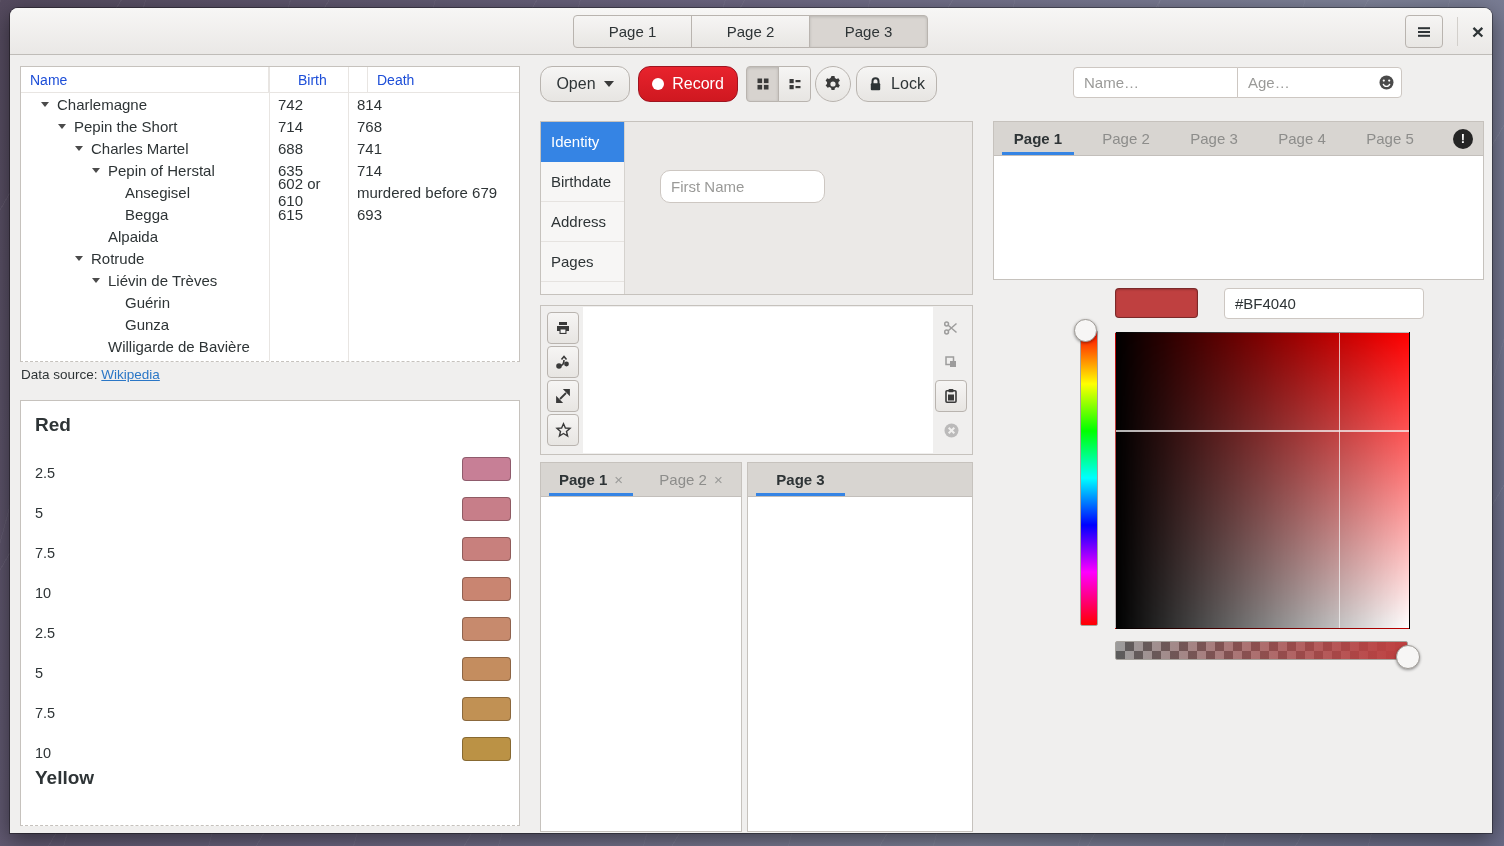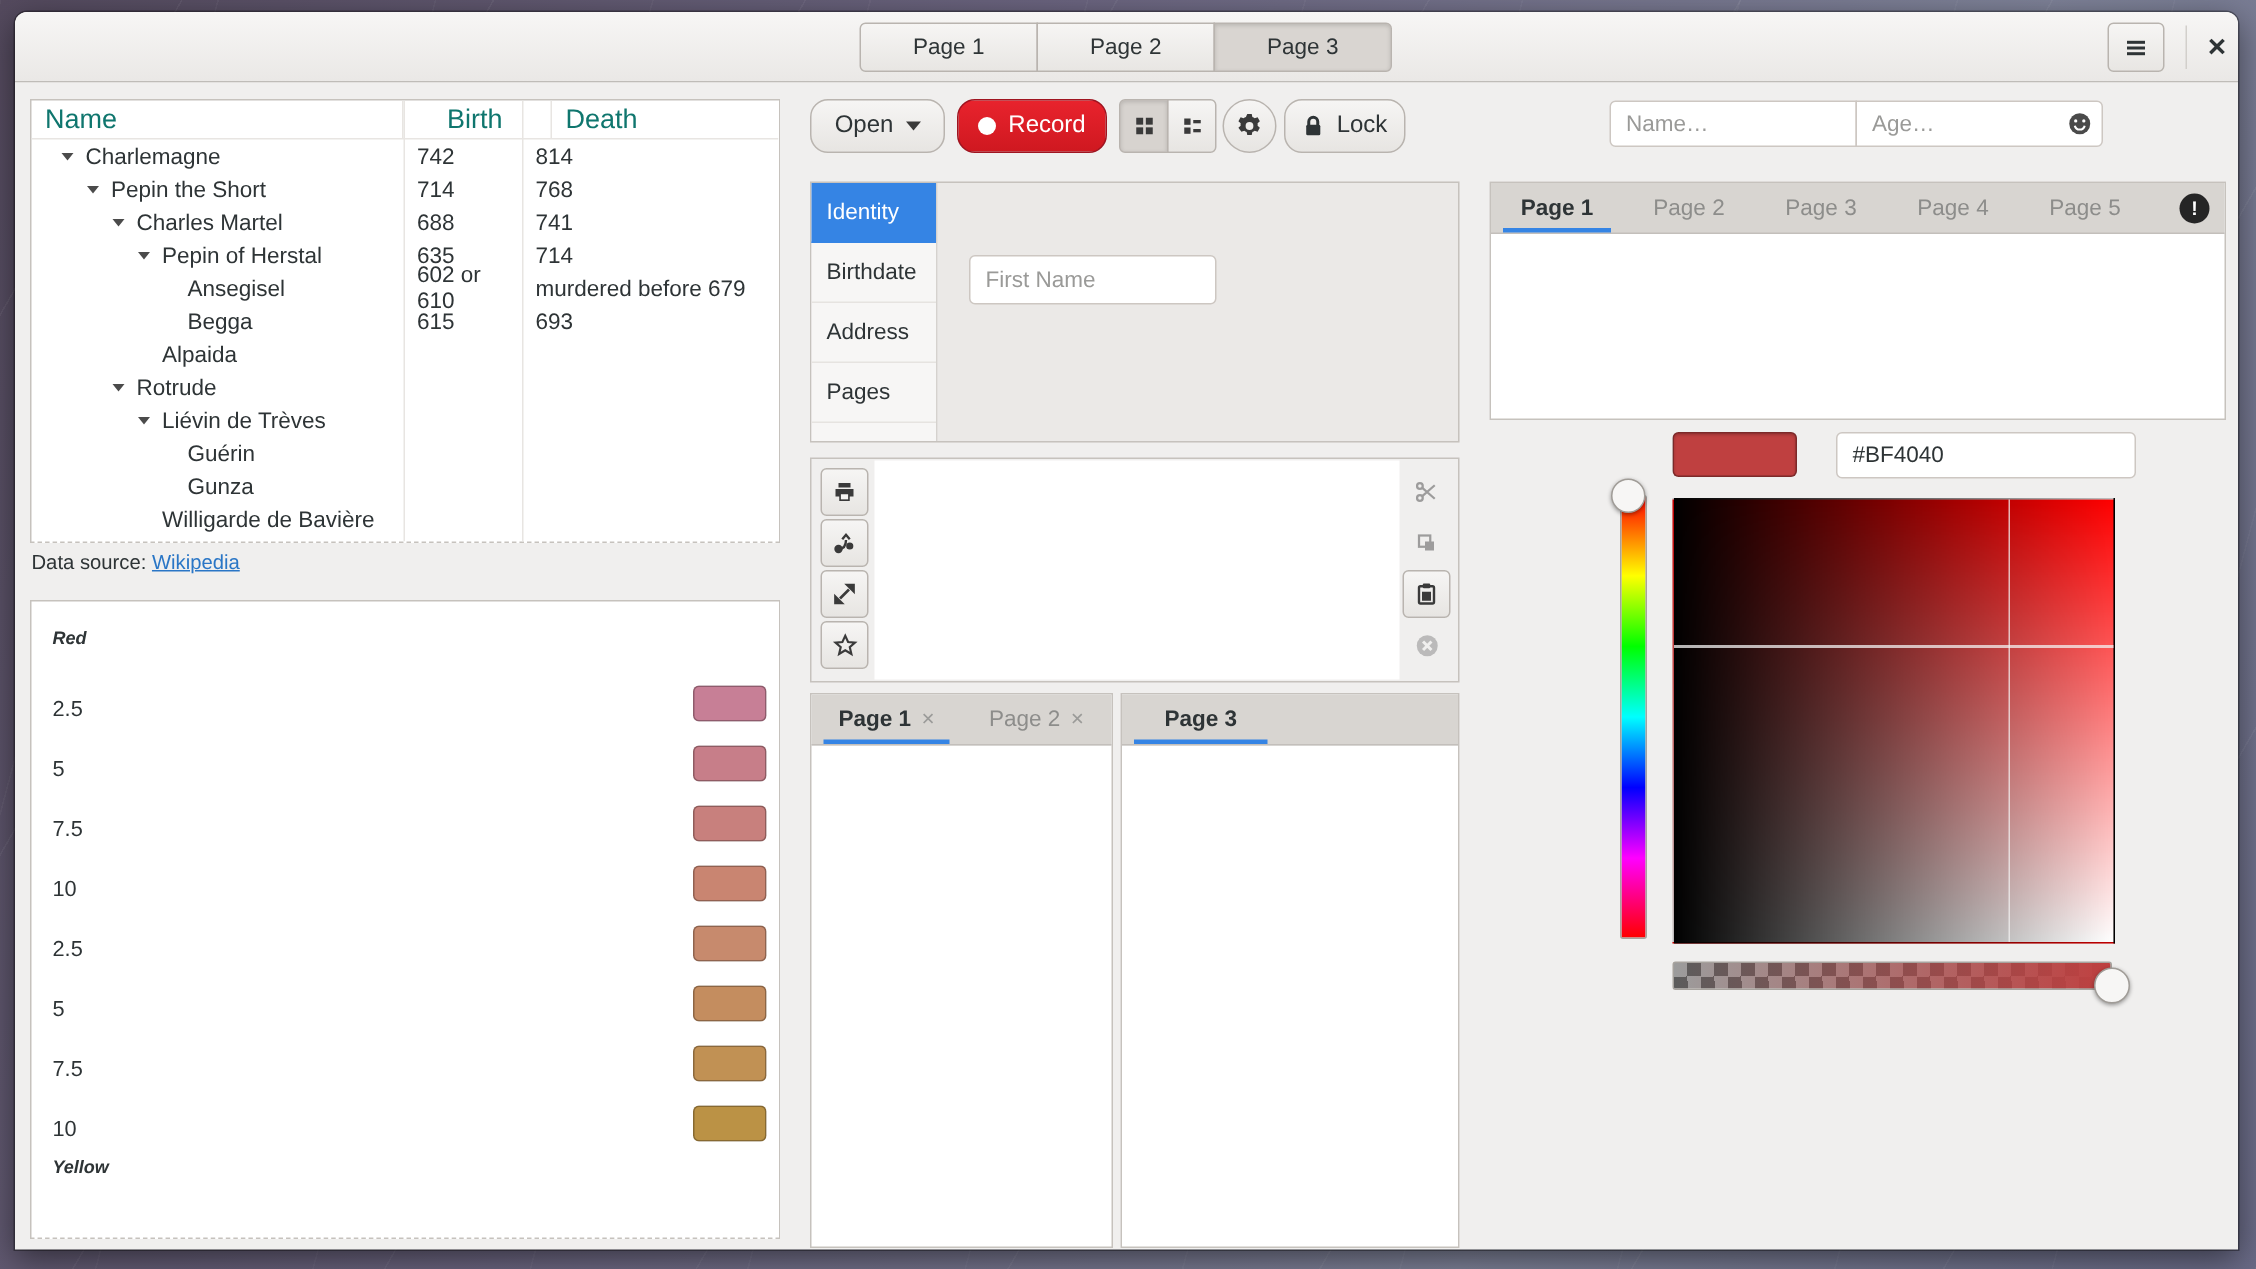--- a/index.html
+++ b/index.html
@@ -52,36 +52,36 @@
     background:linear-gradient(#f6f5f4,#e7e5e2); color:#2e3436; height:36px;
   }
   .entry {
     background:#fff; border:1px solid #cdc7c2; border-radius:4px; font-size:15px;
     font-family:"Liberation Sans",sans-serif; color:#2e3436; padding:0 10px; outline:none;
   }
   .entry::placeholder { color:#9a9a98; }
   svg.ic { display:block; }
   
   .tree-frame { left:10px; top:58px; width:500px; height:296px; border-bottom-style:dashed; overflow:hidden; }
-  .tree-head { display:flex; height:26px; color:#0f766e; font-size:18px; border-bottom:1px solid #e8e5e2; }
+  .tree-head { display:flex; height:26px; color:#1d4ed8; font-size:14px; border-bottom:1px solid #e8e5e2; }
   .tree-head .hc { display:flex; align-items:center; padding-left:9px; border-right:1px solid #e8e5e2; }
   .hc.c1 { width:248px; } .hc.c2 { width:79px;margin-left:20px; } .hc.c3 { flex:1; border-right:none; }
   .tree-row { display:flex; height:22px; font-size:15px; align-items:center; }
   .tree-row .cell { display:flex; align-items:center; height:100%; }
   .cell.c1 { width:248px; padding-left:calc(20px + var(--d)*17px); }
   .cell.c2 { width:79px; padding-left:9px; } .cell.c3 { flex:1; padding-left:9px; }
   .exp { width:16px; display:inline-flex; align-items:center; flex:none; }
   .has-exp .exp::before { content:""; width:0; height:0; border-left:4.5px solid transparent;
     border-right:4.5px solid transparent; border-top:5.5px solid #4b4b4b; }
   .colline { position:absolute; top:0; bottom:0; width:1px; background:#e8e5e2; }
   .data-source { position:absolute; left:11px; top:359px; font-size:13.5px; color:#2e3436; }
   .data-source a { color:#2a76c6; }
   
   .list-frame { left:10px; top:392px; width:500px; height:426px; border-bottom-style:dashed; overflow:hidden; padding-top:8px; }
-  .lh { height:32px; display:flex; align-items:center; padding-left:14px; font-weight:bold; font-size:12px;font-style:italic; }
+  .lh { height:32px; display:flex; align-items:center; padding-left:14px; font-weight:bold; font-size:19px; }
   .li { height:40px; display:flex; align-items:flex-end; justify-content:space-between; padding:0 8px 0 14px; font-size:14.5px; }
   .swatch { width:49px; height:24px; border-radius:4px; border:1px solid rgba(0,0,0,.28); }
   
   .open-btn { position:absolute; left:530px; top:58px; width:90px; }
   .caret { width:0; height:0; border-left:5px solid transparent; border-right:5px solid transparent; border-top:6px solid #3a3a3a; }
   .record-btn { position:absolute; left:628px; top:58px; width:100px;
     background:linear-gradient(#e8232d,#cf1820); border-color:#9f1420; color:#fff; }
   .rec-dot { width:12px; height:12px; border-radius:50%; background:#fff; }
   .toggle-group { position:absolute; left:736px; top:58px; display:flex; }
   .tg { width:33px; height:36px; border:1px solid #b9b4af; display:flex; align-items:center; justify-content:center;
@@ -90,21 +90,21 @@
   .tg.pressed { background:#d7d3cf; box-shadow:inset 0 1px 3px rgba(0,0,0,.15); }
   .gear-btn { position:absolute; left:805px; top:58px; width:36px; height:36px; border-radius:50%;
     border:1px solid #b9b4af; background:linear-gradient(#f6f5f4,#e7e5e2);
     display:flex; align-items:center; justify-content:center; }
   .lock-btn { position:absolute; left:846px; top:58px; width:81px; }
   
   .id-frame { left:530px; top:113px; width:433px; height:174px; background:#ebe9e7; }
   .id-side { position:absolute; left:0; top:0; bottom:0; width:84px; background:#f7f6f5; border-right:1px solid #d5d2ce; }
   .id-item { height:40px; display:flex; align-items:center; padding-left:10px; font-size:15px; border-bottom:1px solid #e6e3e0; }
   .id-item.active { background:#3584e4; color:#fff; border-bottom-color:#3584e4; }
-  .id-entry { position:absolute; left:105px; width:165px; height:33px; }
+  .id-entry { position:absolute; left:119px; width:165px; height:33px;border-radius:10px; }
   
   .cv-frame { left:530px; top:297px; width:433px; height:150px; background:#f0efee; }
   .cv-white { position:absolute; left:42px; top:1px; width:350px; height:146px; background:#fff; }
   .sq-btn { position:absolute; width:32px; height:32px; border:1px solid #b9b4af; border-radius:4px;
     background:linear-gradient(#f6f5f4,#e7e5e2); display:flex; align-items:center; justify-content:center; }
   .sq-btn.flat { background:transparent; border-color:transparent; }
   .dim { opacity:.45; }
   
   .nb { position:absolute; top:454px; background:#fff; border:1px solid #c6c2bd; }
   .nb-tabs { height:34px; background:#d8d5d1; border-bottom:1px solid #c3bfbb; display:flex; }

